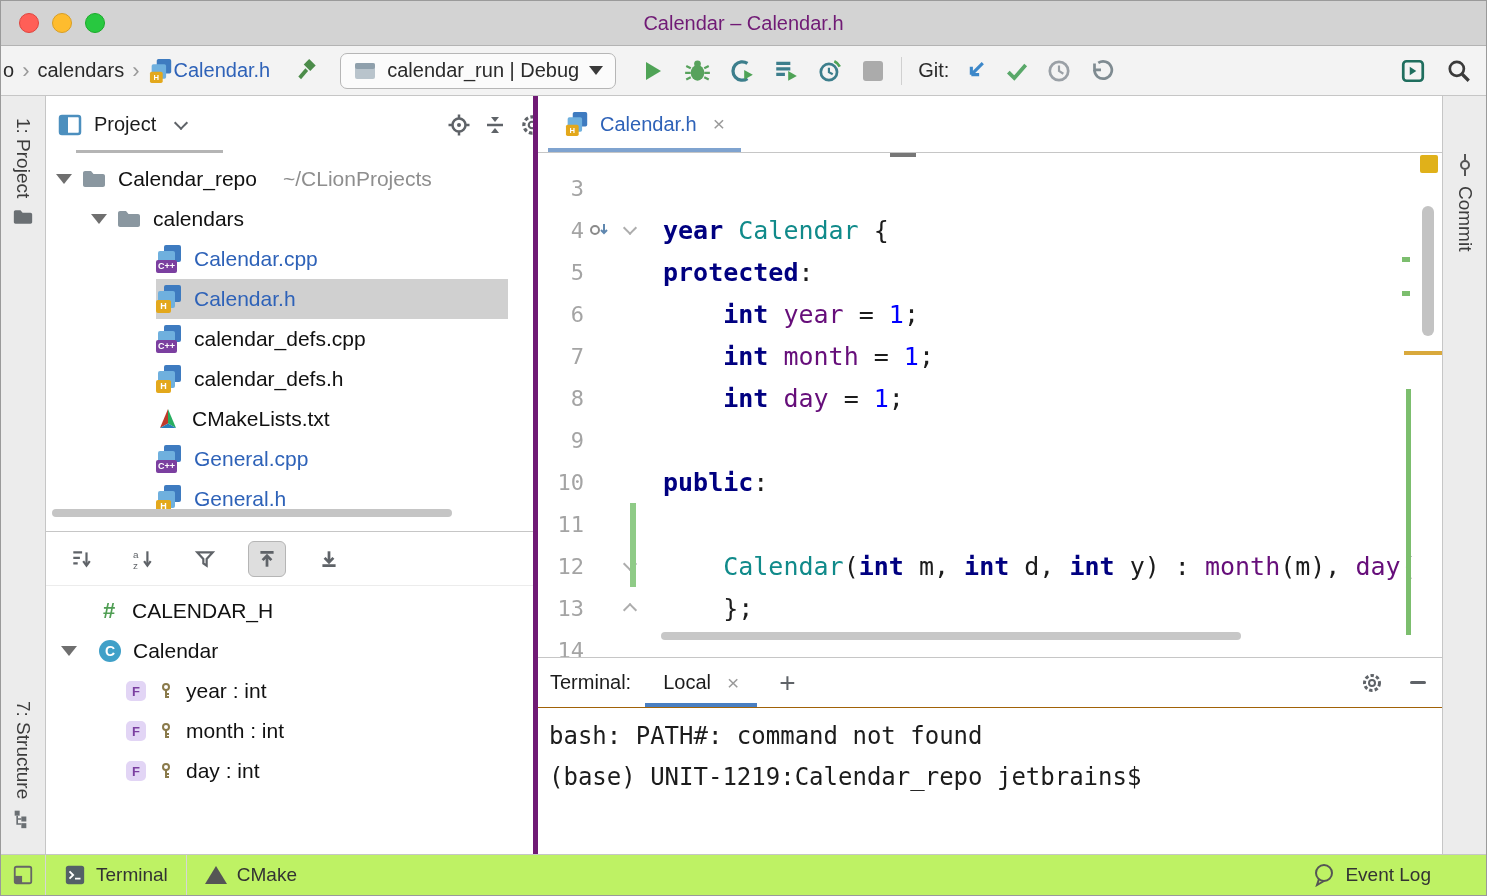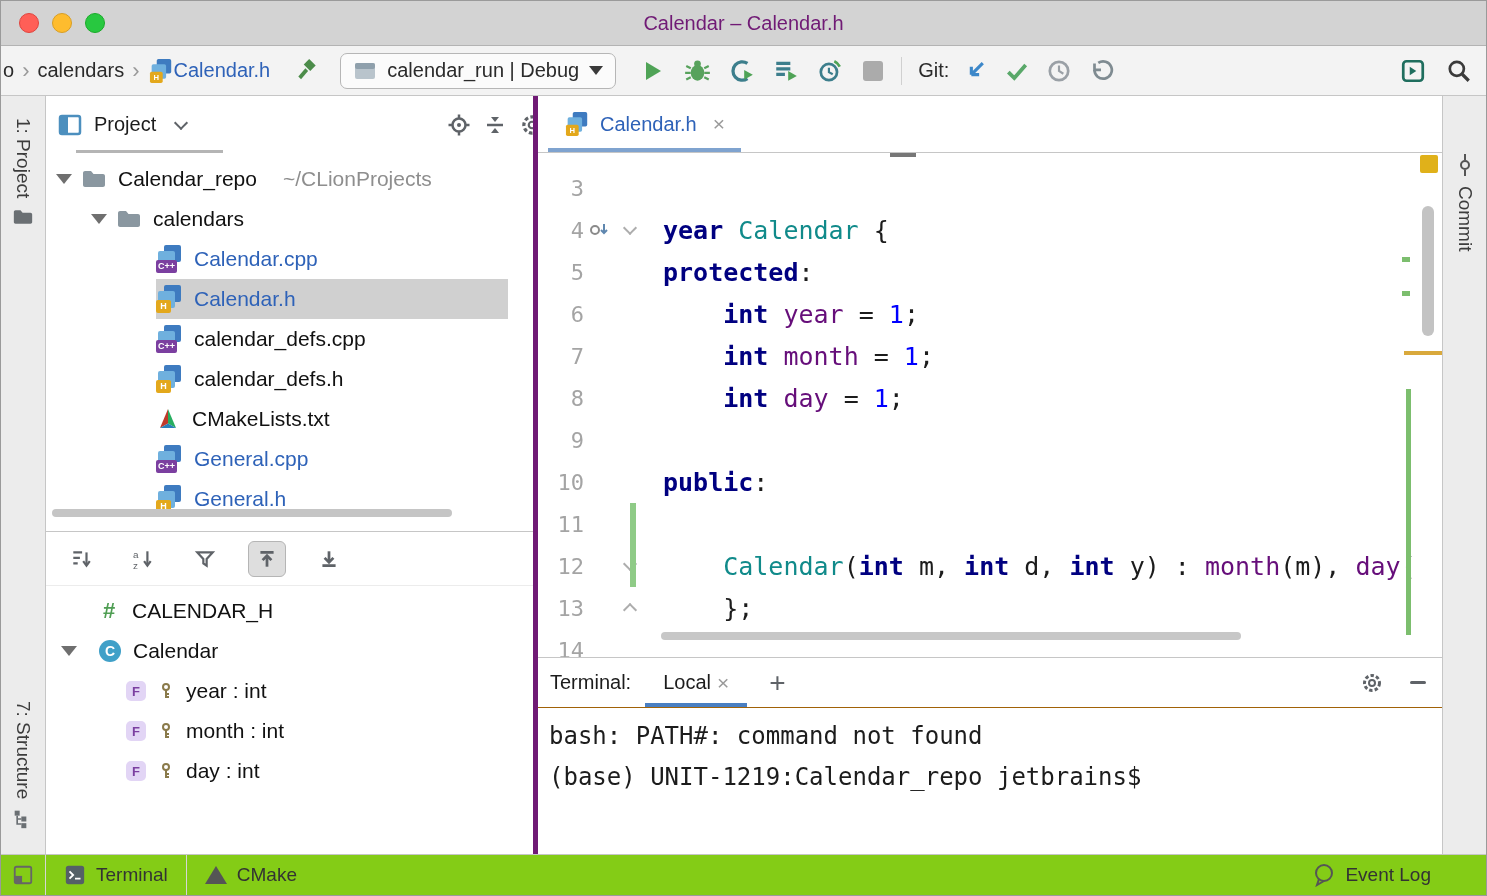--- a/index.html
+++ b/index.html
@@ -119,29 +119,29 @@
   .s-thumb{position:absolute;right:8px;top:53px;width:12px;height:130px;background:#c3c3c3;border-radius:6px}
   .s-g1{position:absolute;right:32px;top:104px;width:8px;height:5px;background:#7CBE6E}
   .s-g2{position:absolute;right:32px;top:138px;width:8px;height:5px;background:#7CBE6E}
   .s-y{position:absolute;right:0;top:198px;width:38px;height:4px;background:#D9A93C}
   .s-gl{position:absolute;right:31px;top:236px;width:5px;height:246px;background:#7CBE6E}
 
   
   .terminal{flex:0 0 197px;display:flex;flex-direction:column;border-top:1px solid #c6c6c6}
   .theader{flex:0 0 50px;display:flex;align-items:center;padding:0 16px 0 12px;border-bottom:1px solid #a16207}
   .theader .thlabel{font-size:20px;color:#1c1c1c}
-  .ttab{height:100%;display:flex;align-items:center;padding:0 18px;position:relative;margin-left:14px}
+  .ttab{height:100%;display:flex;align-items:center;gap:10px;padding:0 18px;position:relative;margin-left:14px}
   .ttab::after{content:"";position:absolute;left:0;right:0;bottom:0;height:4px;background:#4A7FC1}
   .ttab .ttlabel{font-size:20px;color:#1c1c1c}
   .plus{font-size:28px;color:#5f6368;margin-left:22px;line-height:1}
   .minusbar{width:16px;height:3px;background:#5f6368;border-radius:2px}
   .tbody{flex:1;font-family:"DejaVu Sans Mono",monospace;font-size:24px;line-height:41px;padding:8px 16px 0 11px;white-space:pre;overflow:hidden}
 
   
-  .statusbar{flex:0 0 41px;background:#84cc16;border-top:1px solid #c6c6c6;display:flex;align-items:center;font-size:19px;color:#333}
+  .statusbar{flex:0 0 41px;background:#bef264;border-top:1px solid #c6c6c6;display:flex;align-items:center;font-size:19px;color:#333}
   .sb-corner{width:45px;height:100%;border-right:1px solid #d6d6d6;display:flex;align-items:center;justify-content:center;flex:0 0 45px}
   .sb-item{display:flex;align-items:center;gap:10px;padding:0 18px;height:100%}
   .sb-item.active{border-right:1px solid #d6d6d6}
   .sb-right{margin-left:auto;display:flex;align-items:center;gap:10px;padding-right:55px}
   .cmake-tri{width:0;height:0;border-left:11px solid transparent;border-right:11px solid transparent;border-bottom:18px solid #555}
 </style>
 </head>
 <body>
 
 <div class="app">

